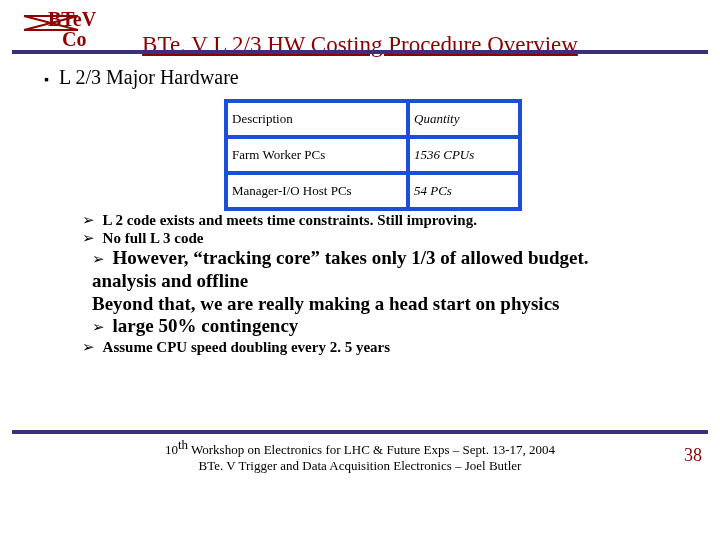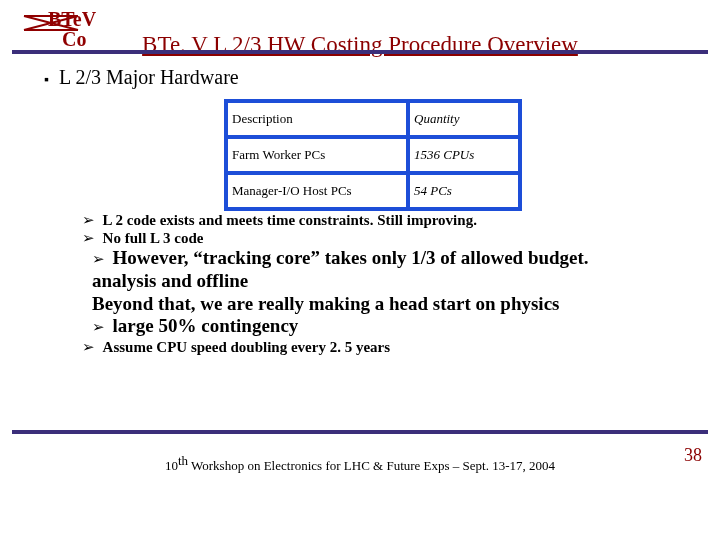--- a/index.html
+++ b/index.html
@@ -182,17 +182,18 @@
     <div class="subsub">Beyond that, we are really making a head start on physics</div>
     <div class="subsub arrow">large 50% contingency</div>
     <div class="sub arrow">Assume CPU speed doubling every 2. 5 years</div>
 
   </div>
 
   <div class="footer-rule"></div>
 
   <div class="footer-text">
     <span>10</span><span class="sup">th</span><span> Workshop on Electronics for LHC &amp; Future Exps – Sept. 13-17, 2004</span><br>
+    <span>BTe. V Trigger and Data Acquisition Electronics – Joel Butler</span>
   </div>
 
   <div class="page-num">38</div>
 
 </div>
 
 </body></html>

